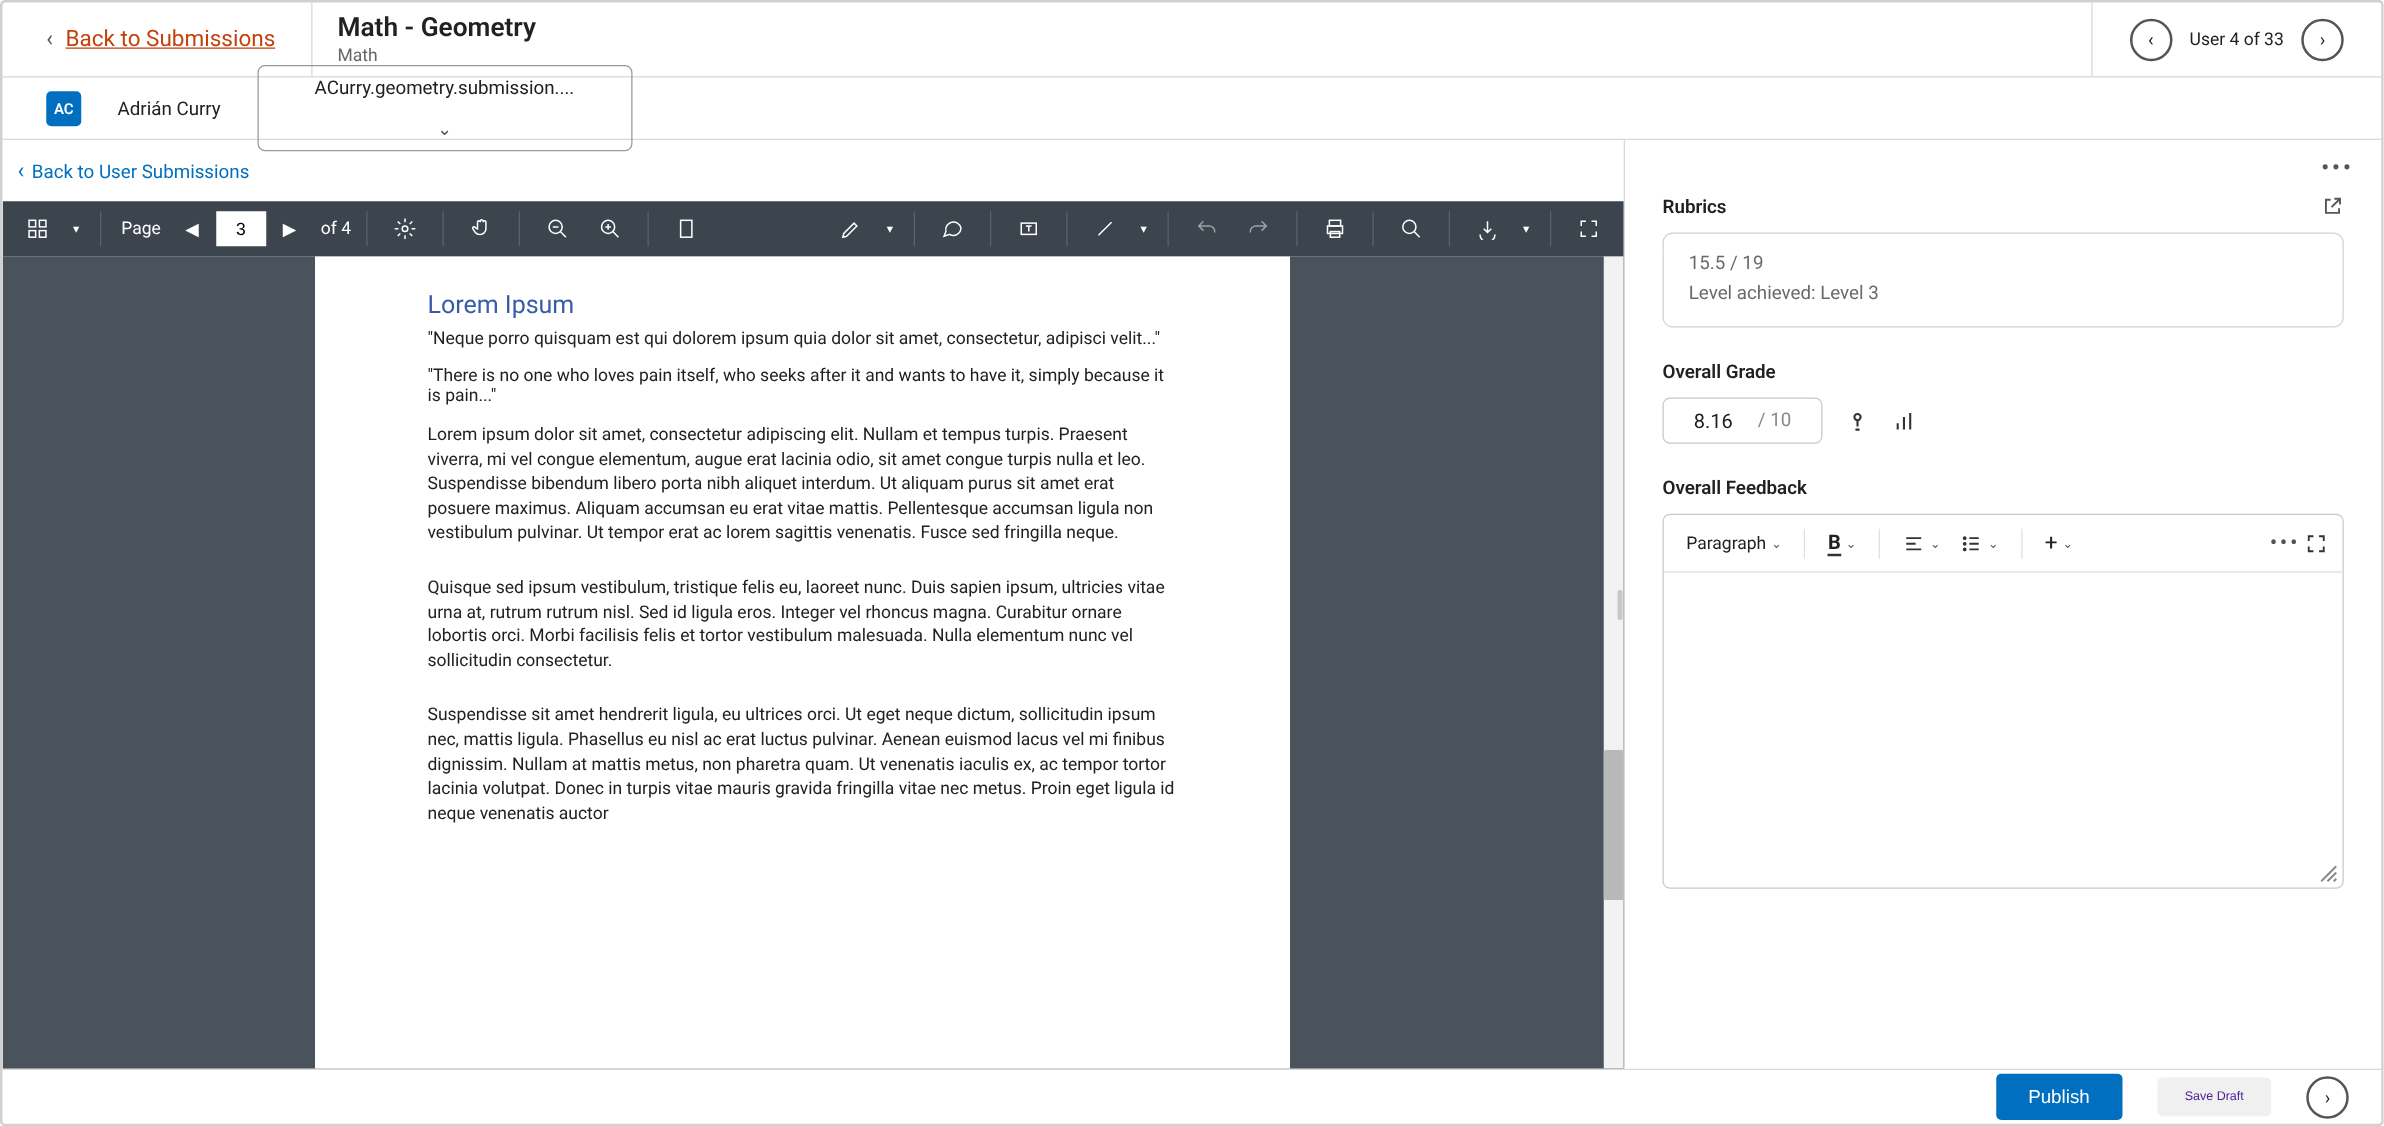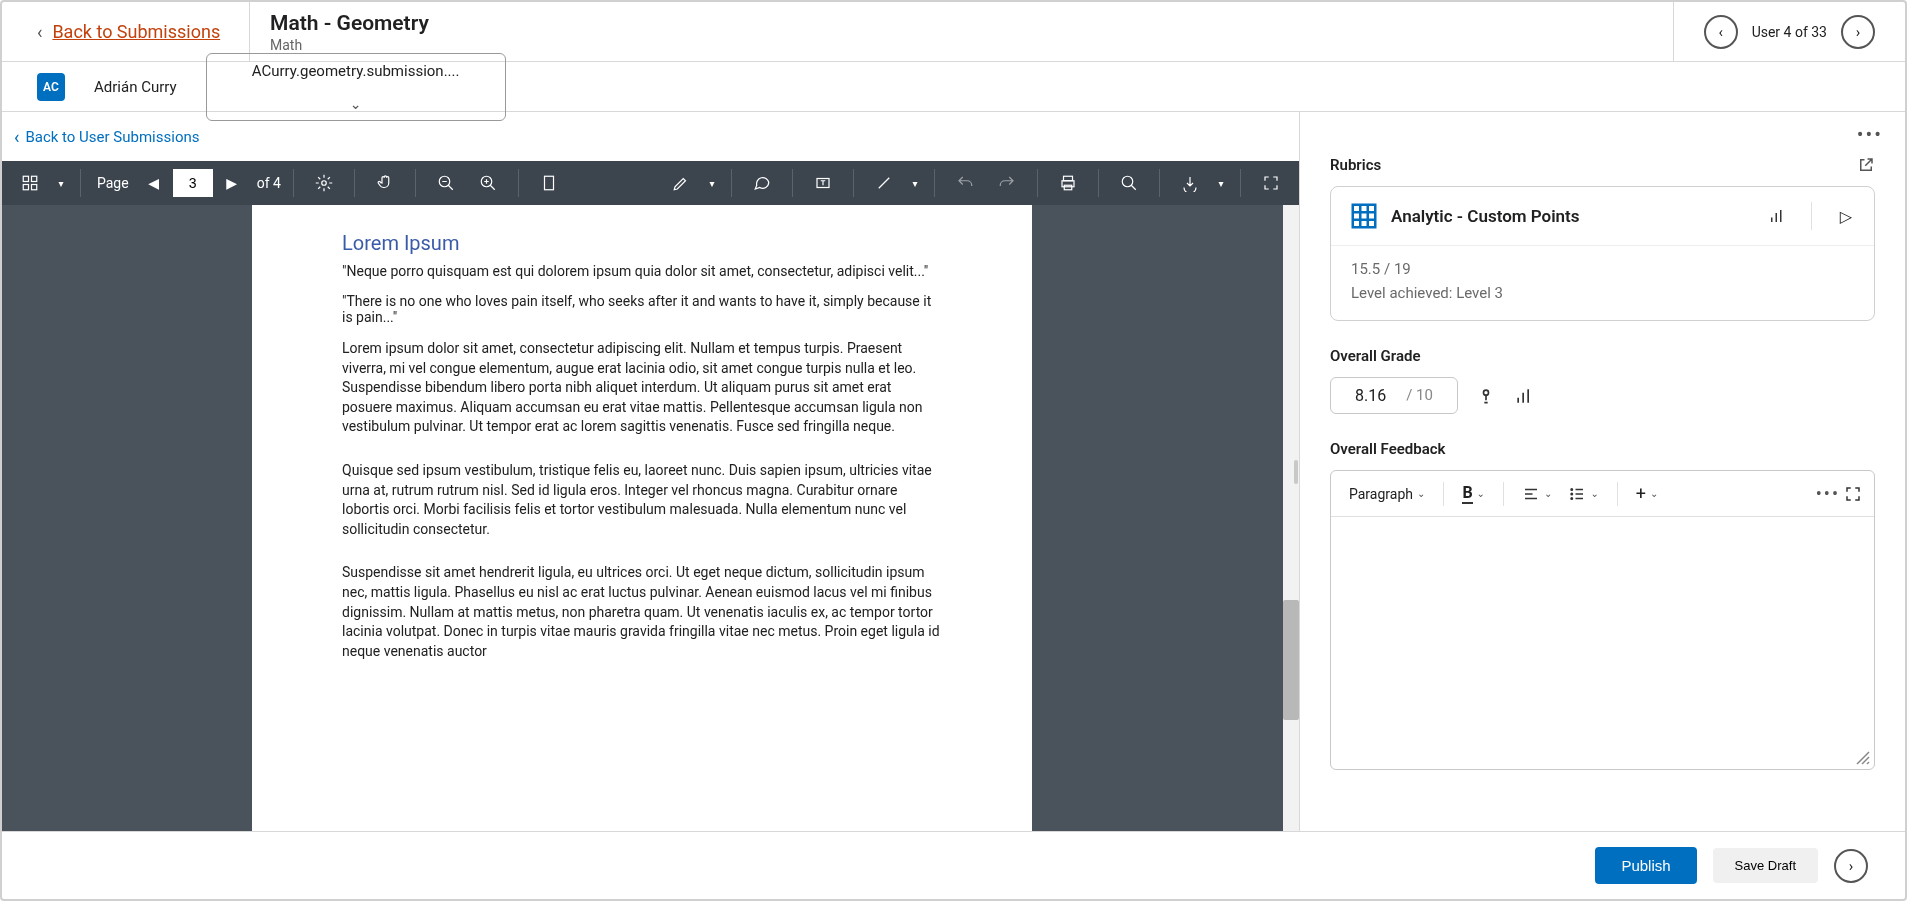--- a/index.html
+++ b/index.html
@@ -81,23 +81,23 @@
   .ed-item { display:flex; align-items:center; gap:4px; padding:4px 6px; cursor:pointer; border-radius:4px; }
   .ed-item .chev { font-size:10px; color:#555; }
   .ed-sep { width:1px; height:24px; background:#e0e0e0; margin:0 8px; }
   .ed-body { flex:1; position:relative; }
   .ed-resize { position:absolute; right:4px; bottom:4px; width:16px;height:16px;}
   .ed-spacer{ flex:1;}
   .ed-dots { font-size:18px; letter-spacing:2px; cursor:pointer; color:#555;}
   .ed-full { width:18px;height:18px;cursor:pointer;}
 
   
-  .footer { border-top:1px solid #d8d8d8; height:68px; display:flex; align-items:center; justify-content:flex-end; padding:0 37px; gap:16px; }
+  .footer { border-top:1px solid #d8d8d8; height:44px; display:flex; align-items:center; justify-content:flex-end; padding:0 26px; gap:28px; }
   .btn-primary { background:#006fbf; color:#fff; border:none; border-radius:4px; padding:10px 26px; font-size:15px; cursor:pointer;}
-  .btn-secondary { background:#f0f0f0; color:#000000; border:none; border-radius:4px; padding:10px 22px; font-size:13px; cursor:pointer;}
+  .btn-secondary { background:#f0f0f0; color:#4c1d95; border:none; border-radius:4px; padding:10px 22px; font-size:10px; cursor:pointer;}
   .footer .nav-circle { width:34px;height:34px;}
 
   .sec-block { margin-bottom: 26px; }
 </style>
 </head>
 <body>
 
 <div class="app">
 
   <div class="topbar">
@@ -279,32 +279,20 @@
       </div>
       <div class="side-body">
         <div class="sec-title">
           <span>Rubrics</span>
           <svg class="popout" viewBox="0 0 24 24" fill="none" stroke="#555" stroke-width="2">
               <path d="M14 4h6v6M20 4l-9 9M19 14v5H5V5h5"></path>
             </svg>
         </div>
 
         <div class="rubric-card">
-          <div class="rubric-head">
-            <svg class="rubric-icon" viewBox="0 0 24 24" fill="none" stroke="#006fbf" stroke-width="2">
-                <rect x="3" y="3" width="18" height="18"></rect>
-                <path d="M3 9h18M3 15h18M9 3v18M15 3v18"></path>
-              </svg>
-            <div class="rubric-name">Analytic - Custom Points</div>
-            <svg class="mini-bars" viewBox="0 0 24 24" fill="none" stroke="#333" stroke-width="2">
-                <path d="M5 20V14M11 20V8M17 20V4"></path>
-              </svg>
-            <div class="divider"></div>
-            <span class="rubric-expand">▷</span>
-          </div>
           <div class="rubric-body">
             <div class="rubric-score">15.5 / 19</div>
             <div>Level achieved: Level 3</div>
           </div>
         </div>
 
         <div class="sec-block">
           <div class="sec-title">
               <span>Overall Grade</span>
             </div>

